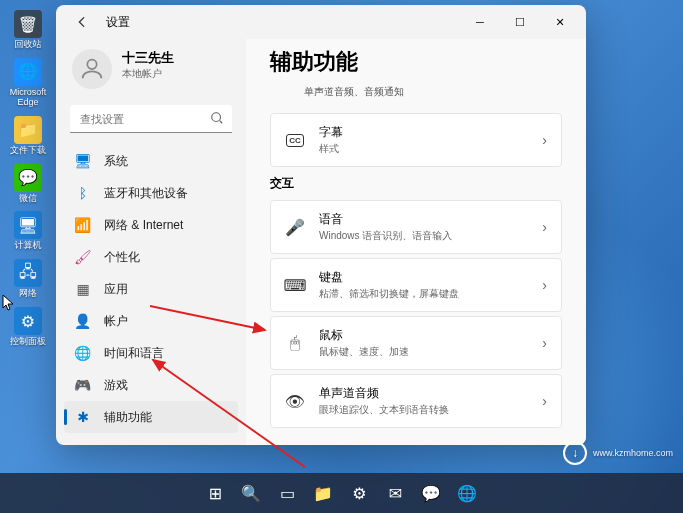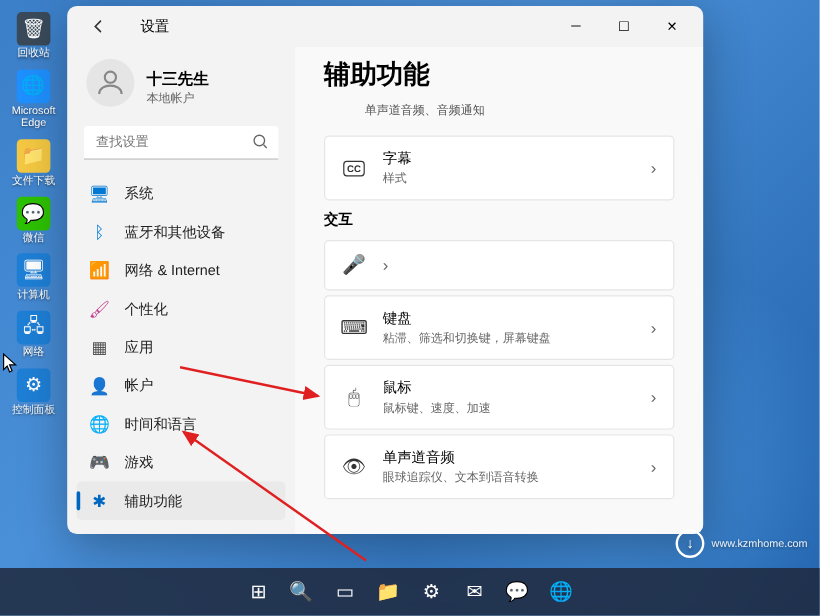--- a/index.html
+++ b/index.html
@@ -4,28 +4,28 @@
 <style>
 *{margin:0;padding:0;box-sizing:border-box;font-family:"Microsoft YaHei",sans-serif}
 body{width:683px;height:513px;background:linear-gradient(135deg,#3b7fc9 0%,#4a90d9 40%,#1e5fa8 100%);position:relative;overflow:hidden}
 .bloom{position:absolute;bottom:-100px;right:-50px;width:400px;height:400px;background:radial-gradient(circle,rgba(100,180,255,.4),transparent 70%);pointer-events:none}
 .desktop-icons{position:absolute;left:8px;top:10px;display:flex;flex-direction:column;gap:8px;z-index:1}
 .di{width:40px;display:flex;flex-direction:column;align-items:center;gap:2px;color:#fff;font-size:10px;text-align:center;cursor:pointer}
 .di .ico{width:28px;height:28px;border-radius:4px;display:flex;align-items:center;justify-content:center;font-size:16px}
 .di .lbl{text-shadow:0 1px 2px rgba(0,0,0,.6);font-size:9px;line-height:1.1}
 .window{position:absolute;left:56px;top:5px;width:530px;height:440px;background:#f3f3f3;border-radius:8px;box-shadow:0 8px 40px rgba(0,0,0,.3);display:flex;flex-direction:column;overflow:hidden;z-index:2}
 .titlebar{height:34px;display:flex;align-items:center;padding:0 6px}
-.tb-left{display:flex;align-items:center;gap:23px;padding-left:8px}
+.tb-left{display:flex;align-items:center;gap:12px;padding-left:8px}
 .tb-back{width:24px;height:24px;display:flex;align-items:center;justify-content:center;cursor:pointer;border-radius:4px}
 .tb-title{font-size:12px}
 .tb-right{margin-left:auto;display:flex}
 .tb-btn{width:40px;height:34px;display:flex;align-items:center;justify-content:center;cursor:pointer;font-size:11px}
 .wbody{flex:1;display:flex;overflow:hidden}
 .sidebar{width:190px;display:flex;flex-direction:column;padding:4px 0 8px}
-.user{display:flex;align-items:flex-end;gap:10px;padding:6px 16px 12px}
+.user{display:flex;align-items:flex-start;gap:10px;padding:6px 16px 12px}
 .avatar{width:40px;height:40px;border-radius:50%;background:#e5e5e5;display:flex;align-items:center;justify-content:center}
 .uname{font-size:13px;font-weight:600}
 .utype{font-size:10px;color:#666}
 .search{margin:4px 14px 10px;position:relative}
 .search input{width:100%;height:28px;border:none;border-bottom:1px solid #888;background:#fff;padding:0 28px 0 10px;font-size:11px;outline:none;border-radius:3px 3px 0 0}
 .search .sicon{position:absolute;right:8px;top:6px;color:#666}
 .navlist{flex:1;overflow-y:auto;padding:2px 8px}
 .nav-item{display:flex;align-items:center;gap:12px;padding:7px 10px;border-radius:4px;cursor:pointer;font-size:12px;color:#222;position:relative}
 .nav-item.selected{background:#eaeaea}
 .nav-item.selected::before{content:"";position:absolute;left:0;top:8px;bottom:8px;width:3px;background:#0067c0;border-radius:2px}
@@ -173,20 +173,24 @@
             </div>
             <div class="ctxt">
               <div class="ct">字幕</div>
               <div class="cs">样式</div>
             </div>
             <div class="chev">›</div>
           </div>
           <div class="section-label">交互</div>
           <div class="card">
             <div class="cico">🎤</div>
+            <div class="ctxt">
+              <div class="ct">语音</div>
+              <div class="cs">Windows 语音识别、语音输入</div>
+            </div>
             <div class="chev">›</div>
           </div>
           <div class="card">
             <div class="cico">⌨</div>
             <div class="ctxt">
               <div class="ct">键盘</div>
               <div class="cs">粘滞、筛选和切换键，屏幕键盘</div>
             </div>
             <div class="chev">›</div>
           </div>

